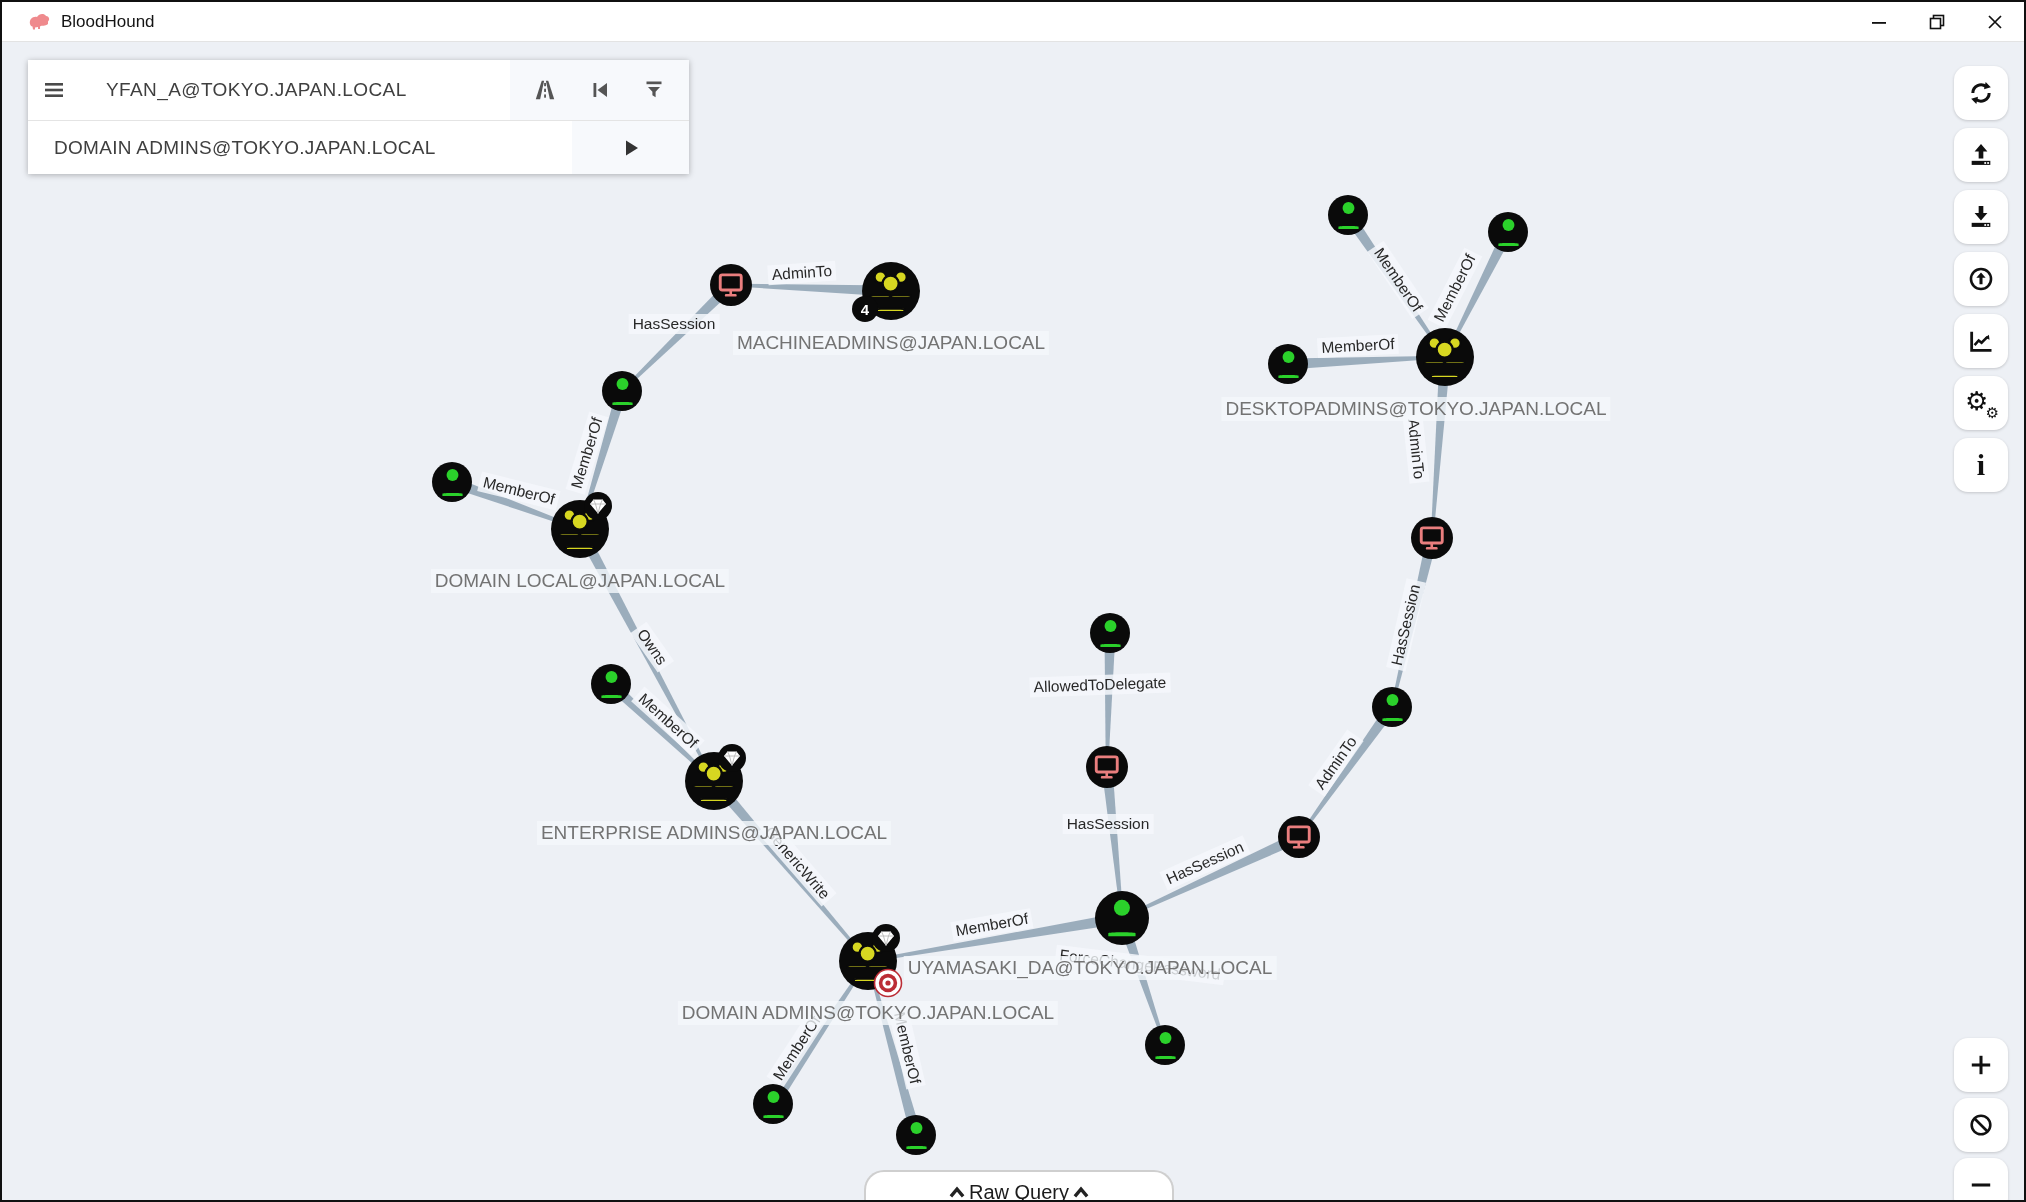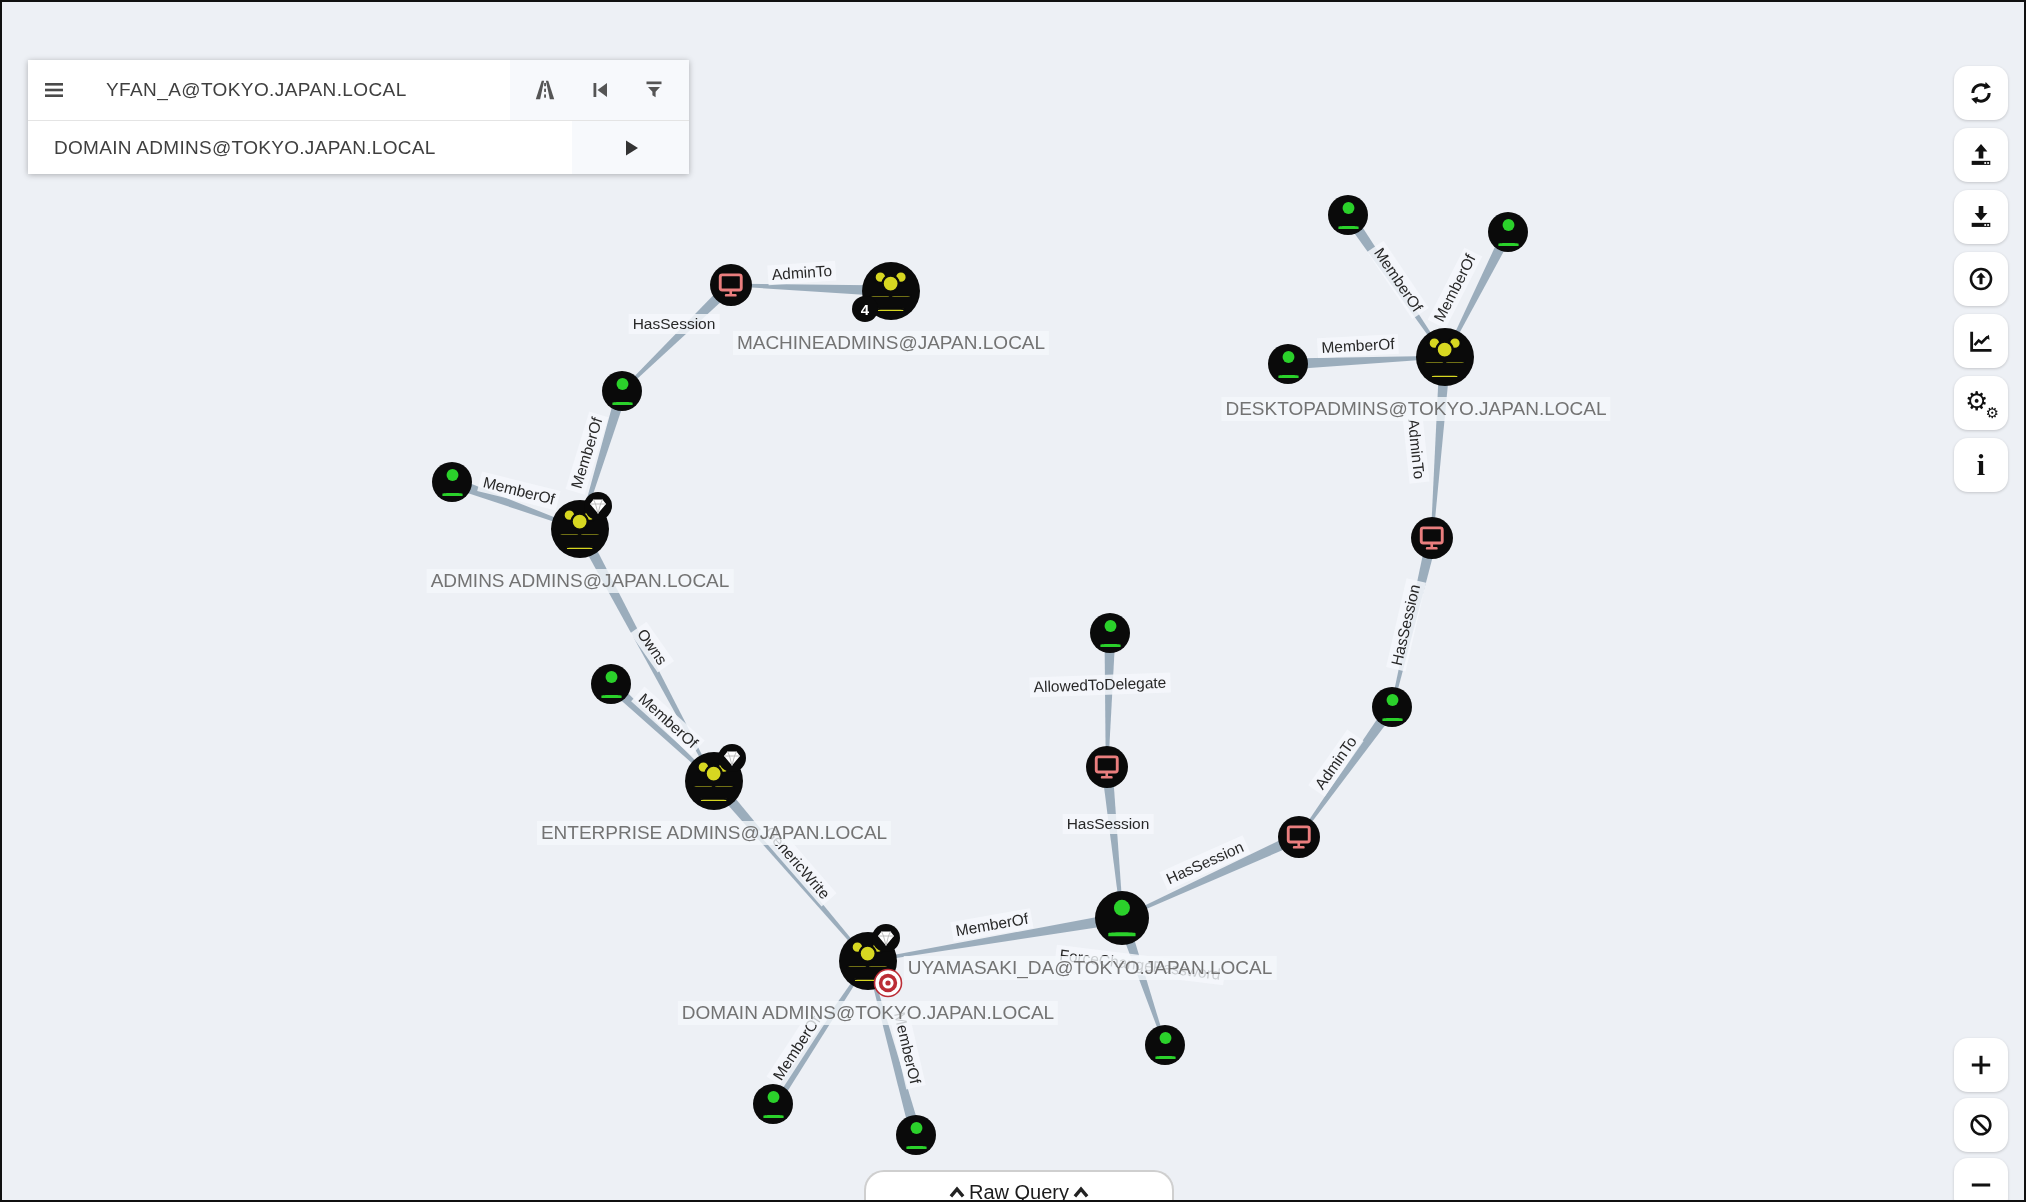--- a/index.html
+++ b/index.html
@@ -103,21 +103,21 @@
       <div class="edge-label" style="left:1203px;top:861px;transform:translate(-50%,-50%) rotate(-24deg)">HasSession</div>
       <div class="edge-label" style="left:1334px;top:761px;transform:translate(-50%,-50%) rotate(-55deg)">AdminTo</div>
       <div class="edge-label" style="left:1404px;top:623px;transform:translate(-50%,-50%) rotate(-77deg)">HasSession</div>
       <div class="edge-label" style="left:1414px;top:447px;transform:translate(-50%,-50%) rotate(84deg)">AdminTo</div>
       <div class="edge-label" style="left:1396px;top:278px;transform:translate(-50%,-50%) rotate(56deg)">MemberOf</div>
       <div class="edge-label" style="left:1453px;top:286px;transform:translate(-50%,-50%) rotate(-63deg)">MemberOf</div>
       <div class="edge-label" style="left:1356px;top:344px;transform:translate(-50%,-50%) rotate(-3deg)">MemberOf</div>
     </div>
   <div id="node-labels">
       <div class="node-label" style="left:889px;top:341px">MACHINEADMINS@JAPAN.LOCAL</div>
-      <div class="node-label" style="left:578px;top:579px">ADMINS ADMINS@JAPAN.LOCAL</div>
+      <div class="node-label" style="left:578px;top:579px">DOMAIN LOCAL@JAPAN.LOCAL</div>
       <div class="node-label" style="left:712px;top:831px">ENTERPRISE ADMINS@JAPAN.LOCAL</div>
       <div class="node-label" style="left:866px;top:1011px">DOMAIN ADMINS@TOKYO.JAPAN.LOCAL</div>
       <div class="node-label" style="left:1088px;top:966px">UYAMASAKI_DA@TOKYO.JAPAN.LOCAL</div>
       <div class="node-label" style="left:1414px;top:407px">DESKTOPADMINS@TOKYO.JAPAN.LOCAL</div>
     </div>
   <div id="node-layer">
       <div class="gnode" style="left:708px;top:262px;width:42px;height:42px">
         <svg width="31.5" height="31.5" viewBox="0 0 24 24">
       <rect x="4" y="4.5" width="16" height="11.5" rx="1.5" fill="none" stroke="#ea7e7e" stroke-width="2.2"></rect>
       <rect x="11" y="16.5" width="2" height="2.6" fill="#ea7e7e"></rect>
@@ -284,20 +284,44 @@
         </svg>
       </div>
       <div class="gnode" style="left:1266px;top:342px;width:40px;height:40px">
         <svg width="31" height="31" viewBox="0 0 24 24">
           <circle cx="12" cy="6.22" r="4.59" fill="#2bd12b"></circle>
           <path d="M 4.18 20.84 c 0,-0.42 3.4000000000000004,-0.62 7.82,-0.62 c 4.42,0 7.82,0.2 7.82,0.62 l 0,1.7000000000000002 l -15.64,0 z" fill="#2bd12b"></path>
         </svg>
       </div>
     </div>
 
+  <div class="titlebar">
+    <svg class="tb-logo" viewBox="0 0 24 20">
+      <path d="M2 12 C1 7 5 4 9 5 C11 1.5 16 1 18 4 C21.5 4.5 22 8 20 9.5 L20 12 C17 14.5 14 13 12 14.5 L12 17 L10 17 L10 15 L7 15.5 L7 17.5 L5 17.5 L4.5 14.5 C3 14.5 2.5 13.5 2 12 Z" fill="#ef8a8d"></path>
+    </svg>
+    <span class="tb-title">BloodHound</span>
+    <div class="tb-controls">
+      <div class="tb-btn">
+        <svg width="18" height="18" viewBox="0 0 18 18">
+            <rect x="2" y="9" width="14" height="1.8" fill="#111"></rect>
+          </svg>
+      </div>
+      <div class="tb-btn">
+        <svg width="18" height="18" viewBox="0 0 18 18">
+          <rect x="5.5" y="2.5" width="10" height="10" fill="none" stroke="#111" stroke-width="1.6"></rect>
+          <rect x="2.5" y="5.5" width="10" height="10" fill="#fff" stroke="#111" stroke-width="1.6"></rect>
+        </svg>
+      </div>
+      <div class="tb-btn">
+        <svg width="18" height="18" viewBox="0 0 18 18">
+          <path d="M3 3 L15 15 M15 3 L3 15" stroke="#111" stroke-width="1.7"></path>
+        </svg>
+      </div>
+    </div>
+  </div>
 
   <div class="search-card">
     <div class="sc-row1">
       <div class="sc-menu">
         <svg width="22" height="18" viewBox="0 0 22 18">
           <rect x="2" y="2" width="18" height="2.6" fill="#4a4a4a"></rect>
           <rect x="2" y="7.7" width="18" height="2.6" fill="#4a4a4a"></rect>
           <rect x="2" y="13.4" width="18" height="2.6" fill="#4a4a4a"></rect>
         </svg>
       </div>

